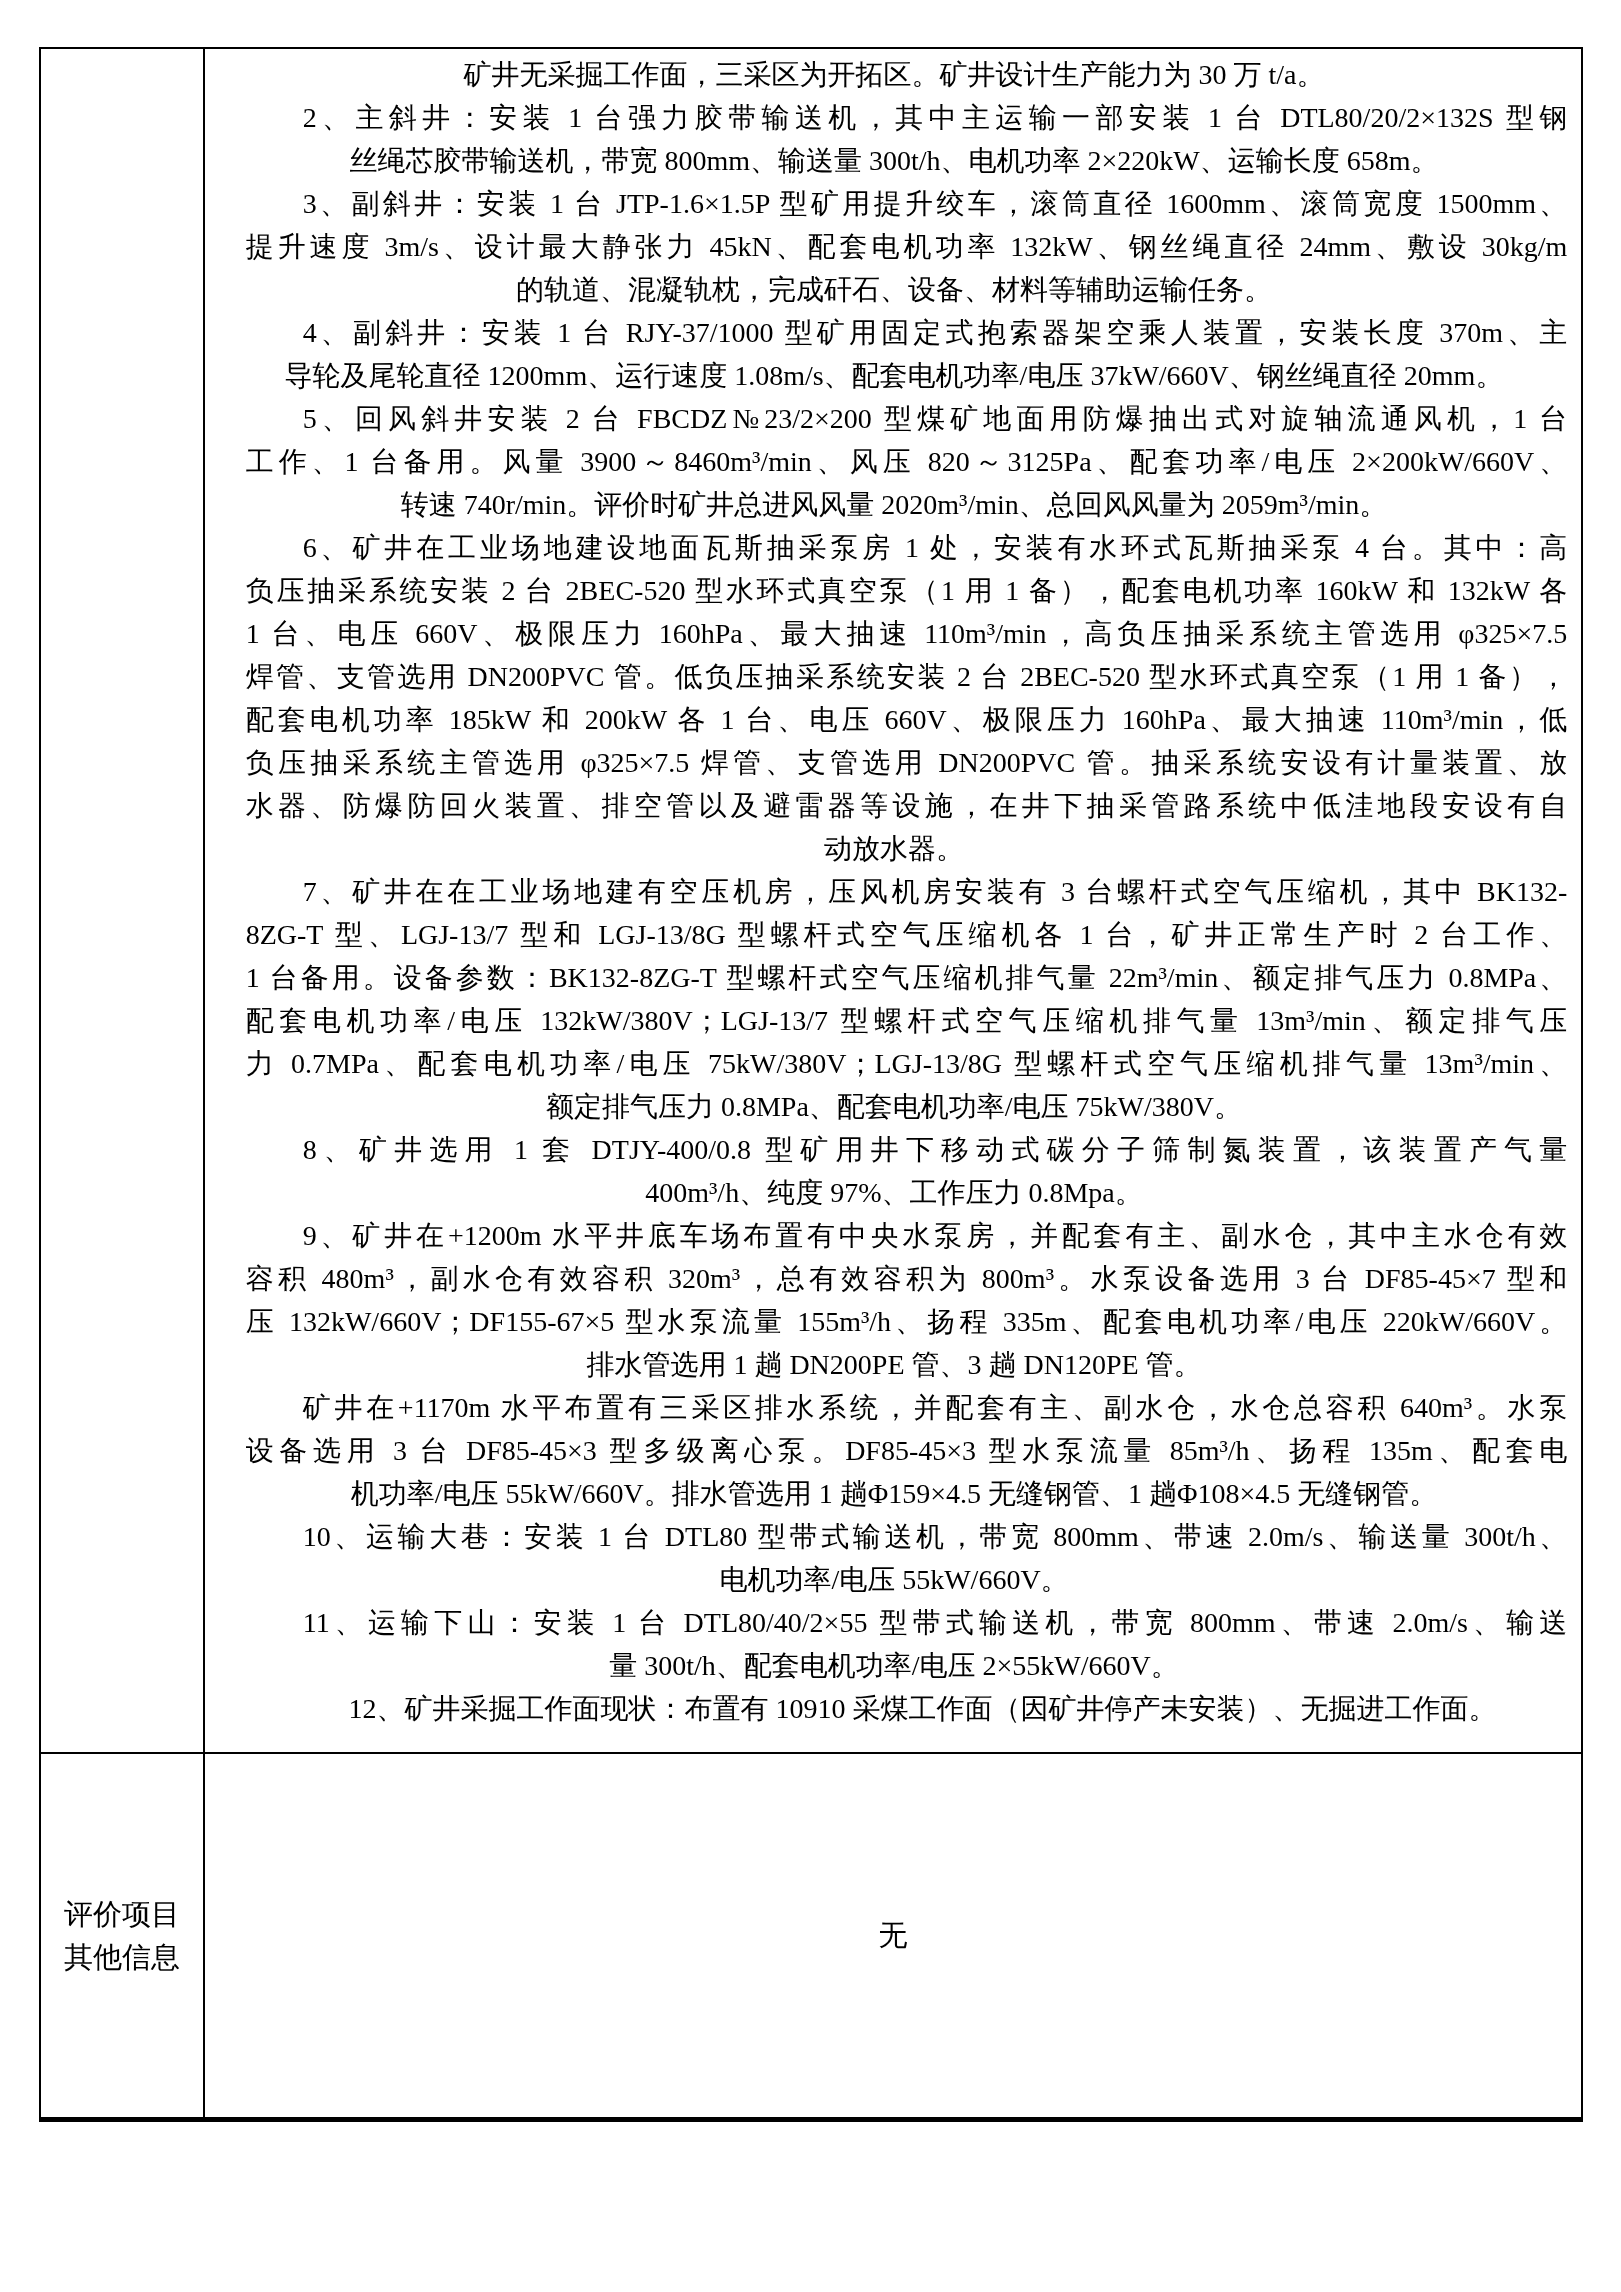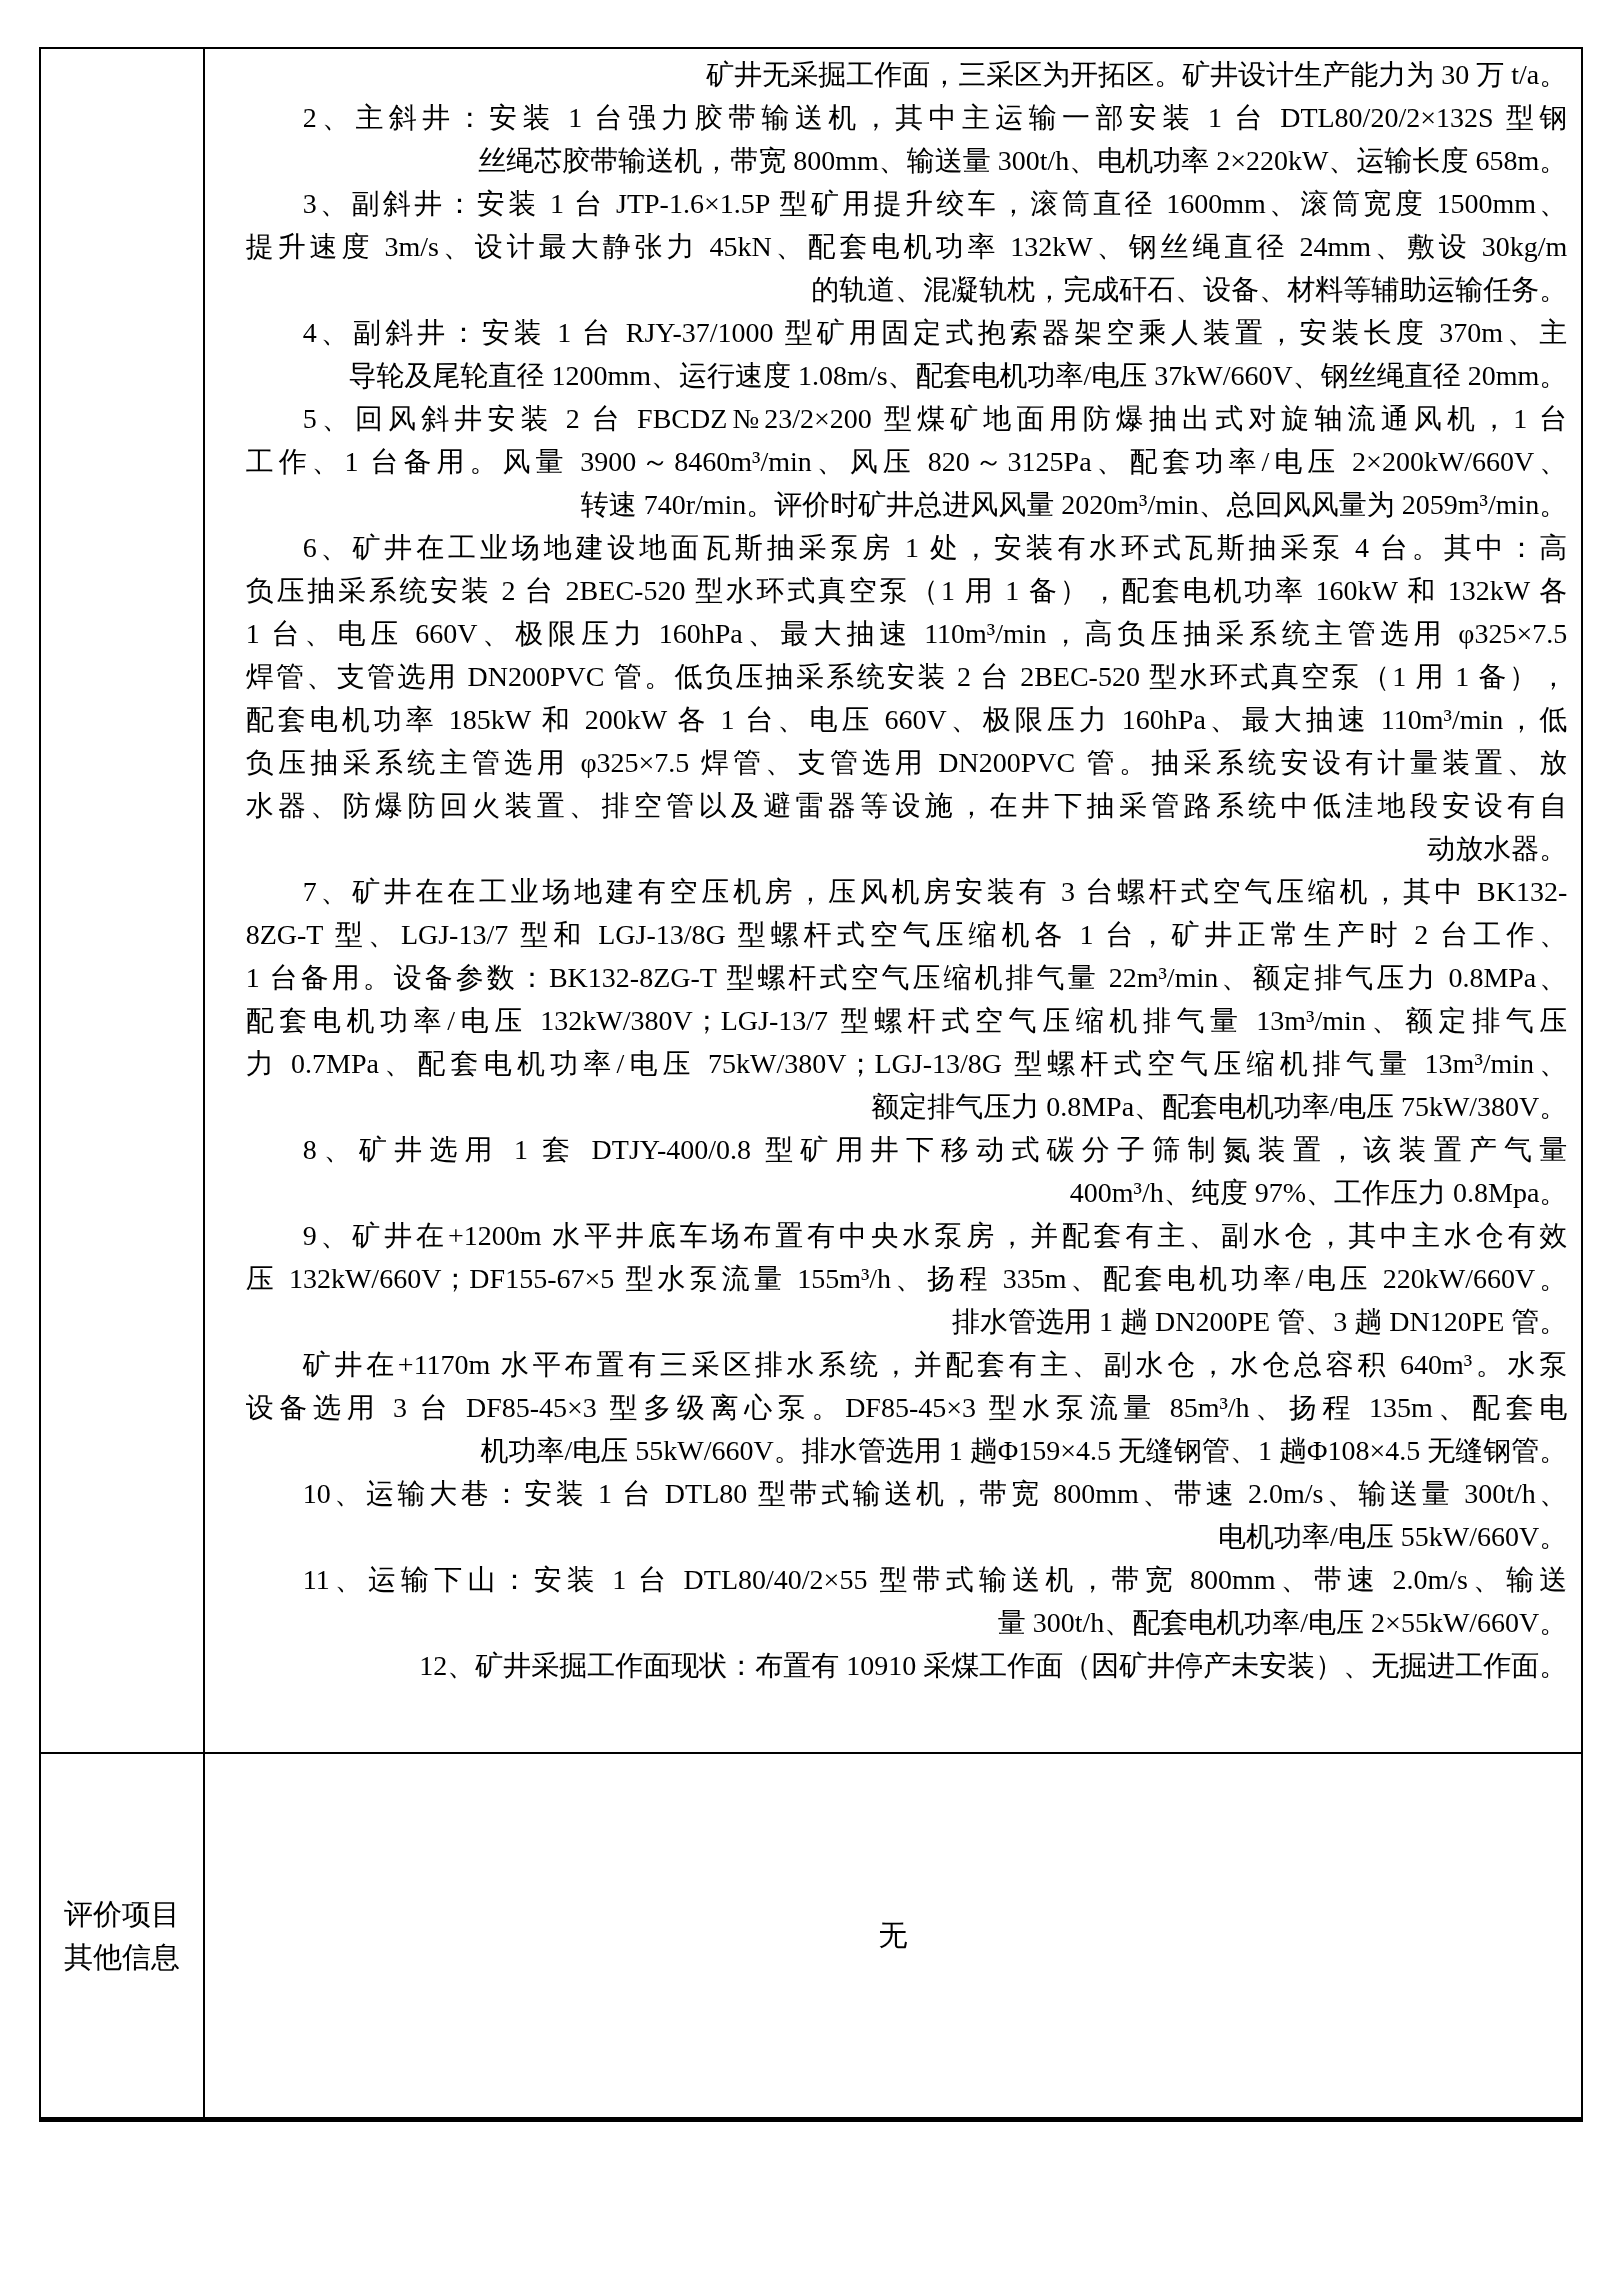--- a/index.html
+++ b/index.html
@@ -30,21 +30,21 @@
   }
   .content-col{
     flex:1;box-sizing:border-box;
     padding:3.9px 13.7px 0 15.7px;
     overflow:hidden;
   }
   .tline{
     font-size:28px;
     height:43px;line-height:43px;
     white-space:normal;overflow:hidden;
-    text-align:right;
+    text-align:center;
   }
   .tline.just{text-align:justify;text-align-last:justify;margin-left:25px;}
   .tline.ind{padding-left:57px;}
   .value-col{
     flex:1;display:flex;
     align-items:center;justify-content:center;
     font-size:29px;
   }
 </style>
 </head>
@@ -76,20 +76,21 @@
         <div class="tline">动放水器。</div>
         <div class="tline ind just">7、矿井在在工业场地建有空压机房，压风机房安装有 3 台螺杆式空气压缩机，其中 BK132-</div>
         <div class="tline just">8ZG-T 型、LGJ-13/7 型和 LGJ-13/8G 型螺杆式空气压缩机各 1 台，矿井正常生产时 2 台工作、</div>
         <div class="tline just">1 台备用。设备参数：BK132-8ZG-T 型螺杆式空气压缩机排气量 22m³/min、额定排气压力 0.8MPa、</div>
         <div class="tline just">配套电机功率/电压 132kW/380V；LGJ-13/7 型螺杆式空气压缩机排气量 13m³/min、额定排气压</div>
         <div class="tline just">力 0.7MPa、配套电机功率/电压 75kW/380V；LGJ-13/8G 型螺杆式空气压缩机排气量 13m³/min、</div>
         <div class="tline">额定排气压力 0.8MPa、配套电机功率/电压 75kW/380V。</div>
         <div class="tline ind just">8、矿井选用 1 套 DTJY-400/0.8 型矿用井下移动式碳分子筛制氮装置，该装置产气量</div>
         <div class="tline">400m³/h、纯度 97%、工作压力 0.8Mpa。</div>
         <div class="tline ind just">9、矿井在+1200m 水平井底车场布置有中央水泵房，并配套有主、副水仓，其中主水仓有效</div>
+        <div class="tline just">容积 480m³，副水仓有效容积 320m³，总有效容积为 800m³。水泵设备选用 3 台 DF85-45×7 型和</div>
         <div class="tline just">压 132kW/660V；DF155-67×5 型水泵流量 155m³/h、扬程 335m、配套电机功率/电压 220kW/660V。</div>
         <div class="tline">排水管选用 1 趟 DN200PE 管、3 趟 DN120PE 管。</div>
         <div class="tline ind just">矿井在+1170m 水平布置有三采区排水系统，并配套有主、副水仓，水仓总容积 640m³。水泵</div>
         <div class="tline just">设备选用 3 台 DF85-45×3 型多级离心泵。DF85-45×3 型水泵流量 85m³/h、扬程 135m、配套电</div>
         <div class="tline">机功率/电压 55kW/660V。排水管选用 1 趟Φ159×4.5 无缝钢管、1 趟Φ108×4.5 无缝钢管。</div>
         <div class="tline ind just">10、运输大巷：安装 1 台 DTL80 型带式输送机，带宽 800mm、带速 2.0m/s、输送量 300t/h、</div>
         <div class="tline">电机功率/电压 55kW/660V。</div>
         <div class="tline ind just">11、运输下山：安装 1 台 DTL80/40/2×55 型带式输送机，带宽 800mm、带速 2.0m/s、输送</div>
         <div class="tline">量 300t/h、配套电机功率/电压 2×55kW/660V。</div>
         <div class="tline ind">12、矿井采掘工作面现状：布置有 10910 采煤工作面（因矿井停产未安装）、无掘进工作面。</div>

